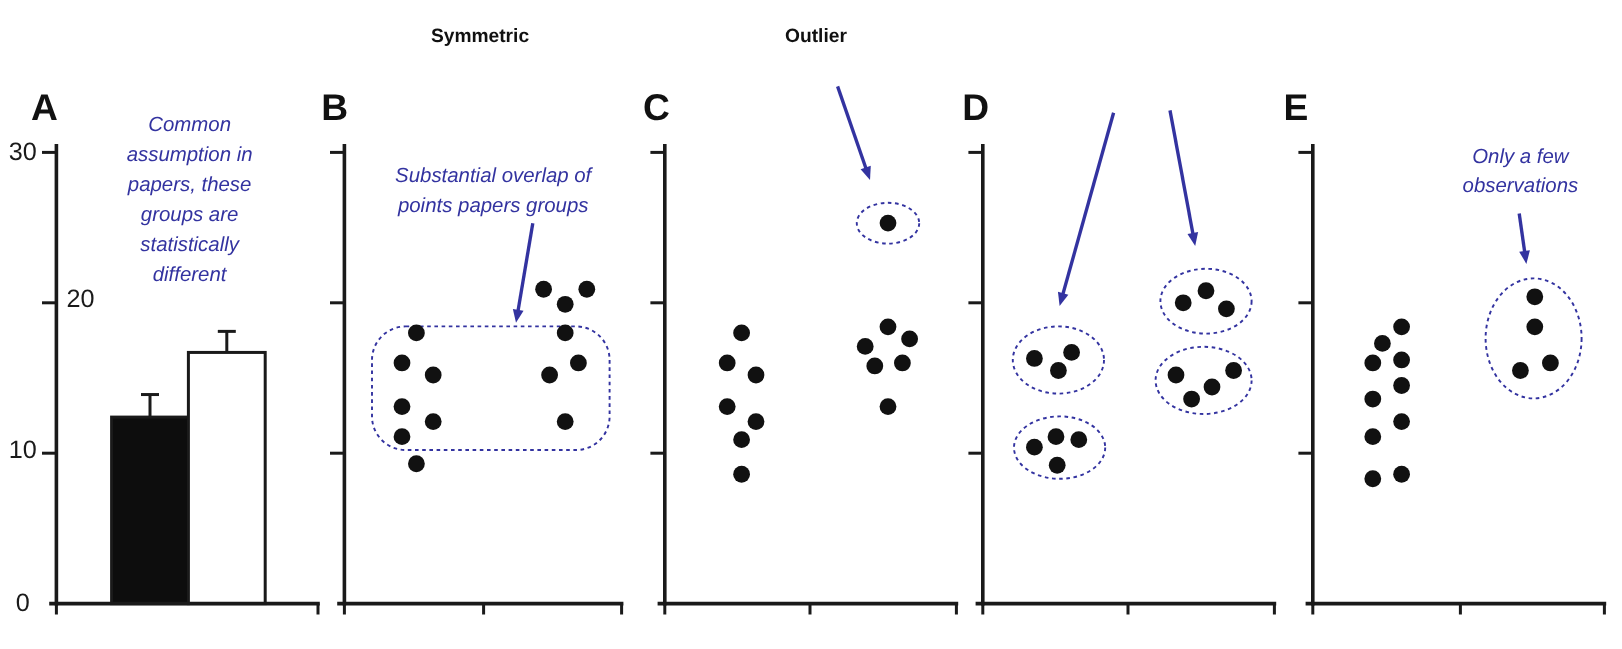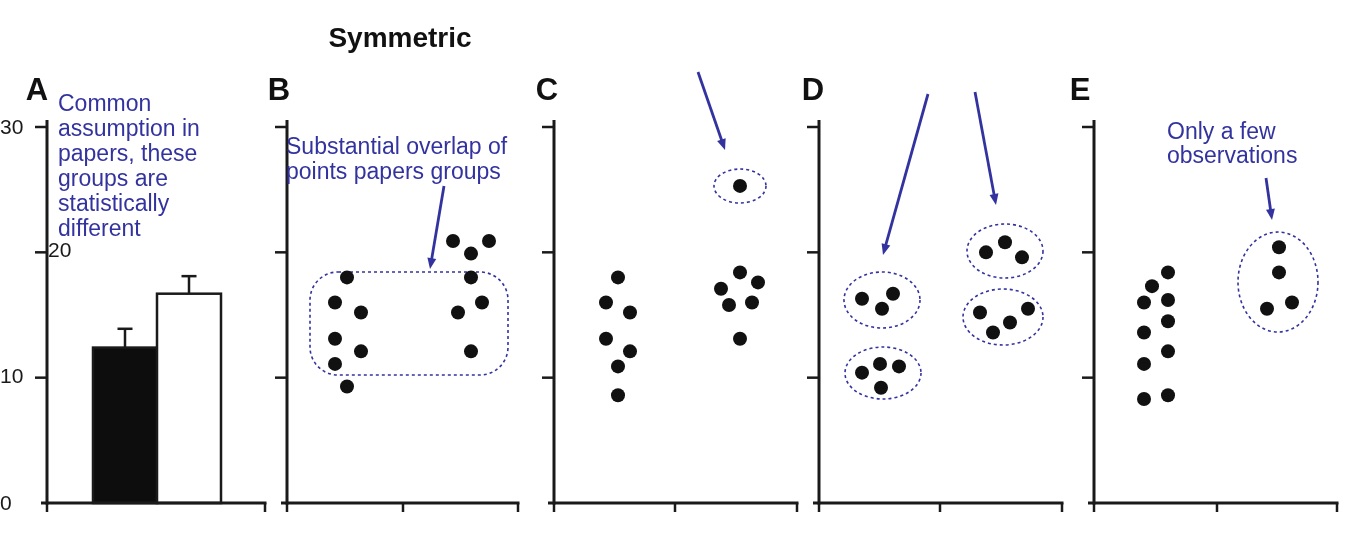--- a/index.html
+++ b/index.html
@@ -7,52 +7,53 @@
     position:relative;
     width:1352px;height:541px;
     background:#ffffff;
     font-family:"Liberation Sans", sans-serif;
     overflow:hidden;
   }
   #figure-svg{position:absolute;left:0;top:0;}
   .panel-title{
     position:absolute;top:22px;width:220px;
     text-align:center;
-    font-size:28px;font-weight:bold;color:#111111;
+    font-size:16px;font-weight:bold;color:#111111;
     letter-spacing:0px;
   }
   #title-b{left:290px;}
   #title-c{left:570px;}
   #title-d{left:834px;}
   #title-e{left:1096px;}
   .panel-letter{
     position:absolute;top:72px;width:46px;
     text-align:center;
     font-size:31px;font-weight:bold;color:#111111;
   }
   #letter-a{left:14px;}
   #letter-b{left:256px;}
   #letter-c{left:524px;}
   #letter-d{left:790px;}
   #letter-e{left:1057px;}
   .ytick-label{
     position:absolute;left:0;width:38px;
-    text-align:left;
+    text-align:center;
     font-size:21px;color:#1a1a1a;line-height:26px;
   }
   #ylab-30{top:114px;}
   #ylab-20{top:237px;padding-left:48px;}
   #ylab-10{top:363px;}
   #ylab-0{top:490px;}
   .annotation{
     position:absolute;
     color:#3333A0;
-    text-align:left;
+    text-align:center;
     white-space:pre-line;
-    font-size:23px;
+    font-size:17px;
+    font-style:italic;
   }
   #ann-a{left:58px;top:91px;width:200px;line-height:25px;}
   #ann-b{left:286px;top:134px;width:250px;line-height:25px;}
   #ann-e{left:1167px;top:119px;width:200px;line-height:24px;}
 </style>
 </head>
 <body>
 
 <div id="figure">
   <svg id="figure-svg" width="1352" height="541" viewBox="0 0 1352 541">
@@ -176,20 +177,21 @@
       <line x1="1337" y1="503" x2="1337" y2="512" stroke="#1a1a1a" stroke-width="2.5"></line>
     </svg>
 
   <div class="panel-letter" id="letter-a">A</div>
   <div class="panel-letter" id="letter-b">B</div>
   <div class="panel-letter" id="letter-c">C</div>
   <div class="panel-letter" id="letter-d">D</div>
   <div class="panel-letter" id="letter-e">E</div>
 
   <div class="panel-title" id="title-b">Symmetric</div>
+  <div class="panel-title" id="title-c">Outlier</div>
 
   <div class="ytick-label" id="ylab-30">30</div>
   <div class="ytick-label" id="ylab-20">20</div>
   <div class="ytick-label" id="ylab-10">10</div>
   <div class="ytick-label" id="ylab-0">0</div>
 
   <div class="annotation" id="ann-a">Common
 assumption in
 papers, these
 groups are

